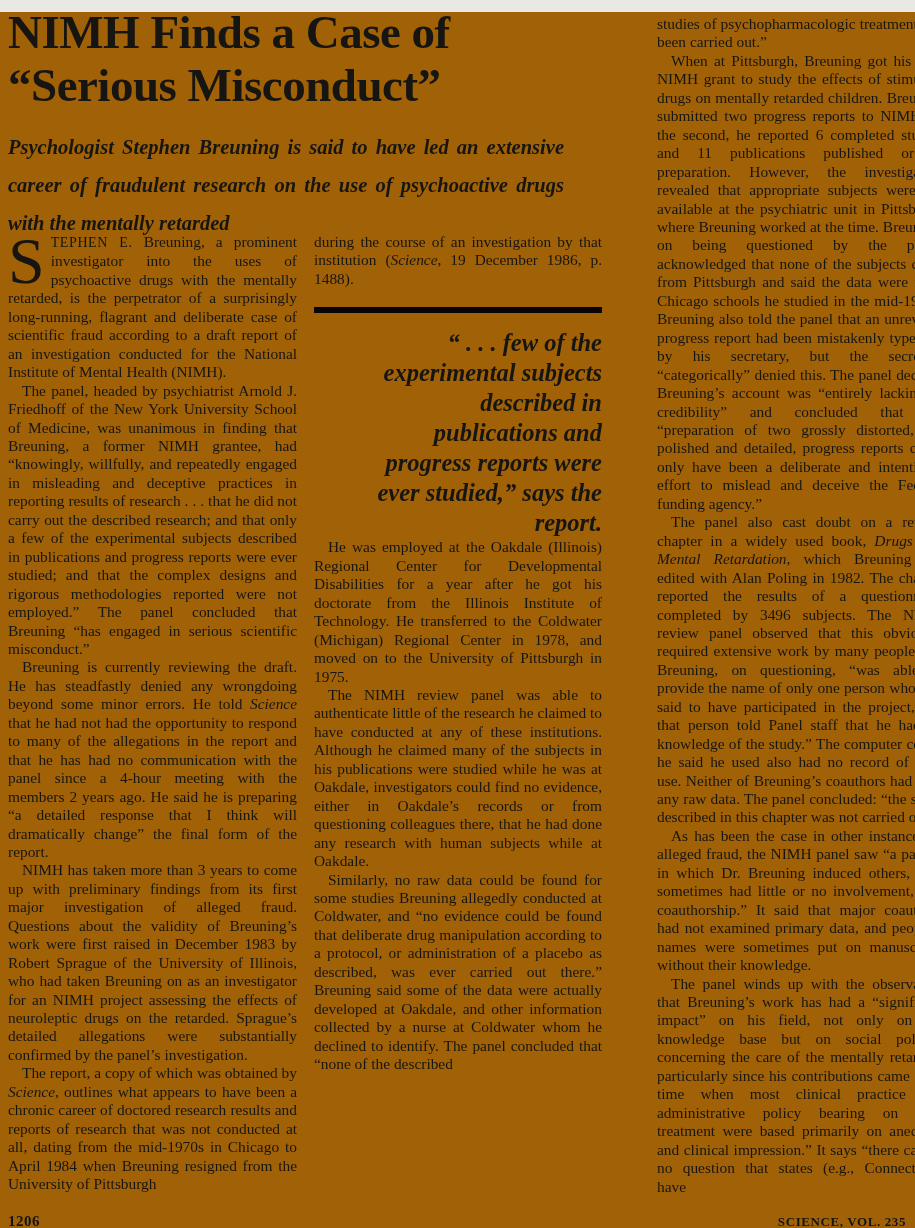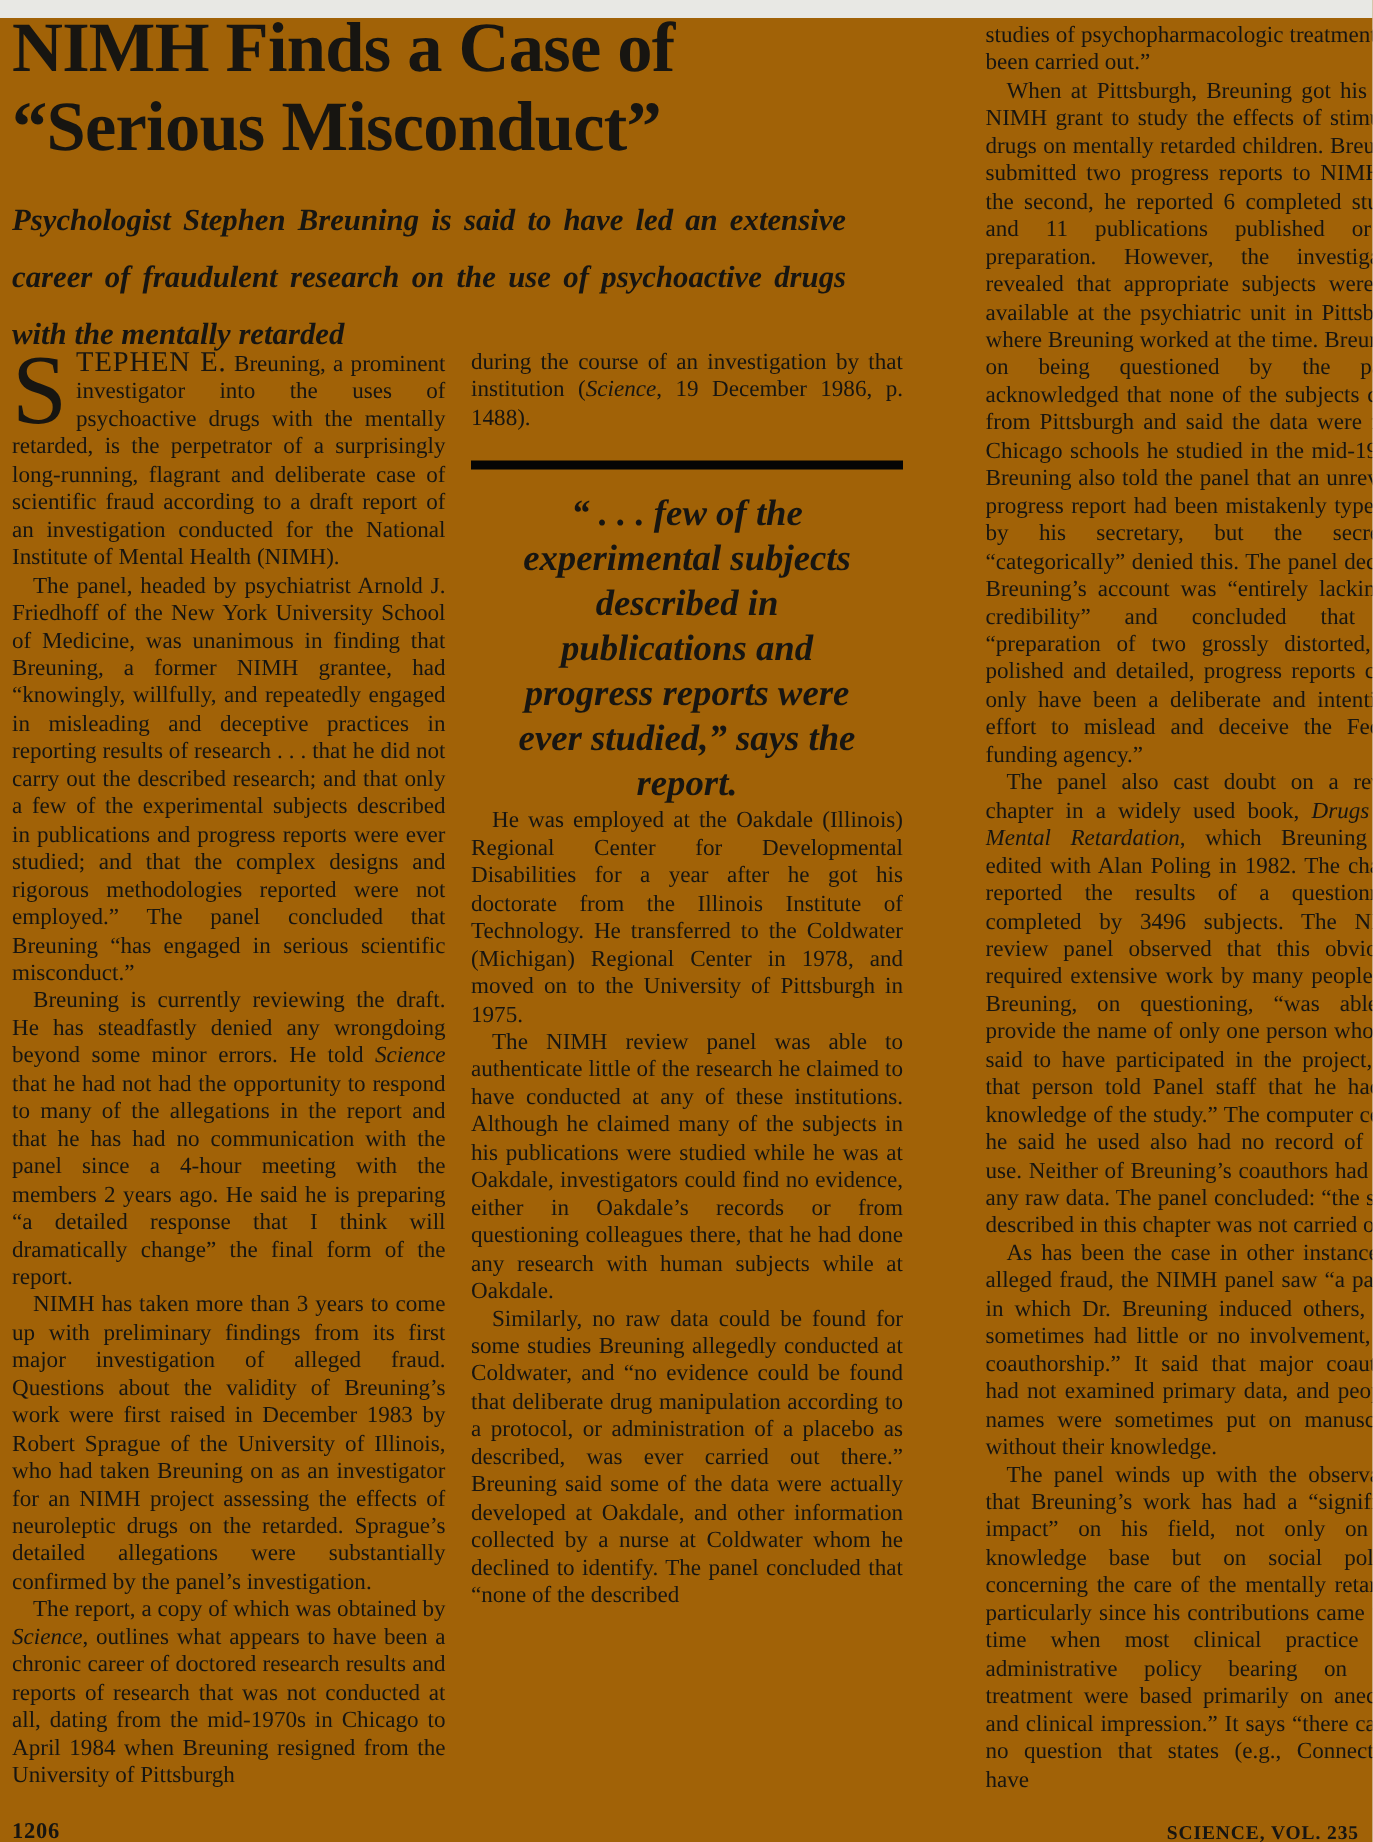--- a/index.html
+++ b/index.html
@@ -44,30 +44,30 @@
   .col2{left:314px;top:221px;width:288px;height:994px;}
   .col3{left:657px;top:3px;  width:287px;height:1194px;}
   
   .dropcap{
     float:left;
     font-size:66px;
     line-height:52px;
     padding:2px 6px 0 0;
     font-weight:400;
   }
-  .sc{font-size:19px;letter-spacing:0.6px;}
+  .sc{font-size:14px;letter-spacing:0.6px;}
   
   .pq-rule{height:6px;background:#050505;margin:19px 0 15px 0;border:0;}
   .pull-quote{
     margin:0 0 21px 0;
     font-size:24.5px;
     line-height:30px;
     font-weight:700;
     font-style:italic;
-    text-align:center;
+    text-align:right;
     white-space:pre-line;
   }
   
   .folio{
     position:absolute;left:8px;top:1201px;
     font-size:15px;font-weight:700;letter-spacing:0.5px;
   }
   .journal-ref{
     position:absolute;right:9px;top:1202px;
     font-size:13px;font-weight:700;letter-spacing:0.6px;

